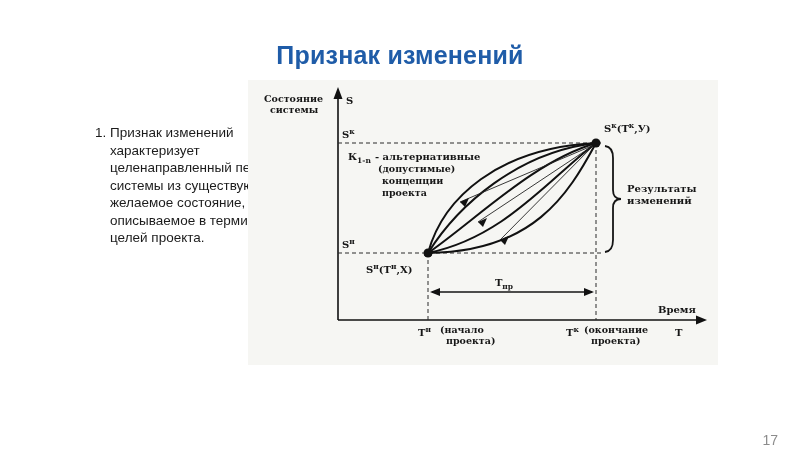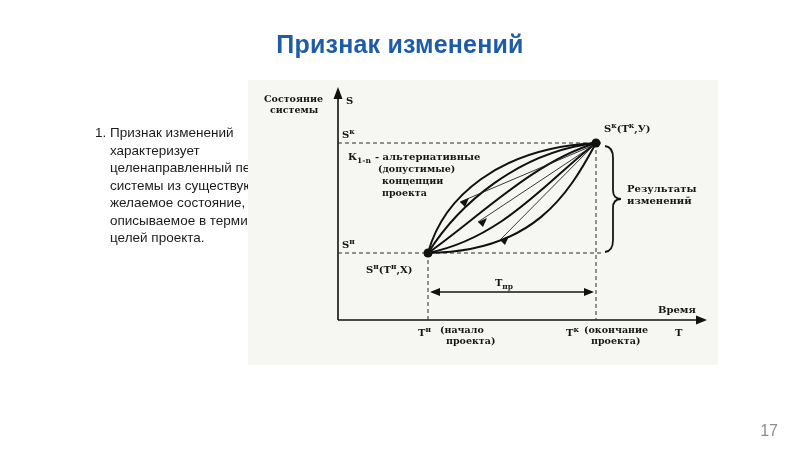--- a/index.html
+++ b/index.html
@@ -6,21 +6,21 @@
   html, body { width: 800px; height: 450px; }
   body {
     position: relative;
     background: #ffffff;
     font-family: "Liberation Sans", sans-serif;
     overflow: hidden;
   }
   .slide { position: absolute; inset: 0; background: #ffffff; }
   .title {
     position: absolute;
-    top: 30px; left: 0; width: 100%;
+    top: 41px; left: 0; width: 100%;
     text-align: center;
     font-size: 25px;
     font-weight: 700;
     color: #1f5ca8;
     letter-spacing: 0.2px;
   }
   .body-text {
     position: absolute;
     left: 95px; top: 124px;
     width: 206px;
@@ -45,22 +45,22 @@
   .diagram .small { font-size: 9.5px; }
   .sup, .sub { font-size: 7.5px; }
   .ink { stroke: #151515; fill: none; }
   .dash { stroke: #2a2a2a; stroke-width: 1; stroke-dasharray: 4,3; fill: none; }
   .curve { stroke: #111111; stroke-width: 2; fill: none; }
   .thin { stroke: #222222; stroke-width: 0.9; fill: none; }
   .axis { stroke: #111111; stroke-width: 1.6; fill: none; }
   .solidfill { fill: #111111; stroke: none; }
   .page-number {
     position: absolute;
-    right: 22px; bottom: 10px;
-    font-size: 16px;
+    right: 22px; bottom: 2px;
+    font-size: 14px;
     color: #8c8c8c;
   }
 </style>
 </head>
 <body>
 
 <div class="slide">
 
   <h1 class="title">Признак изменений</h1>
 

